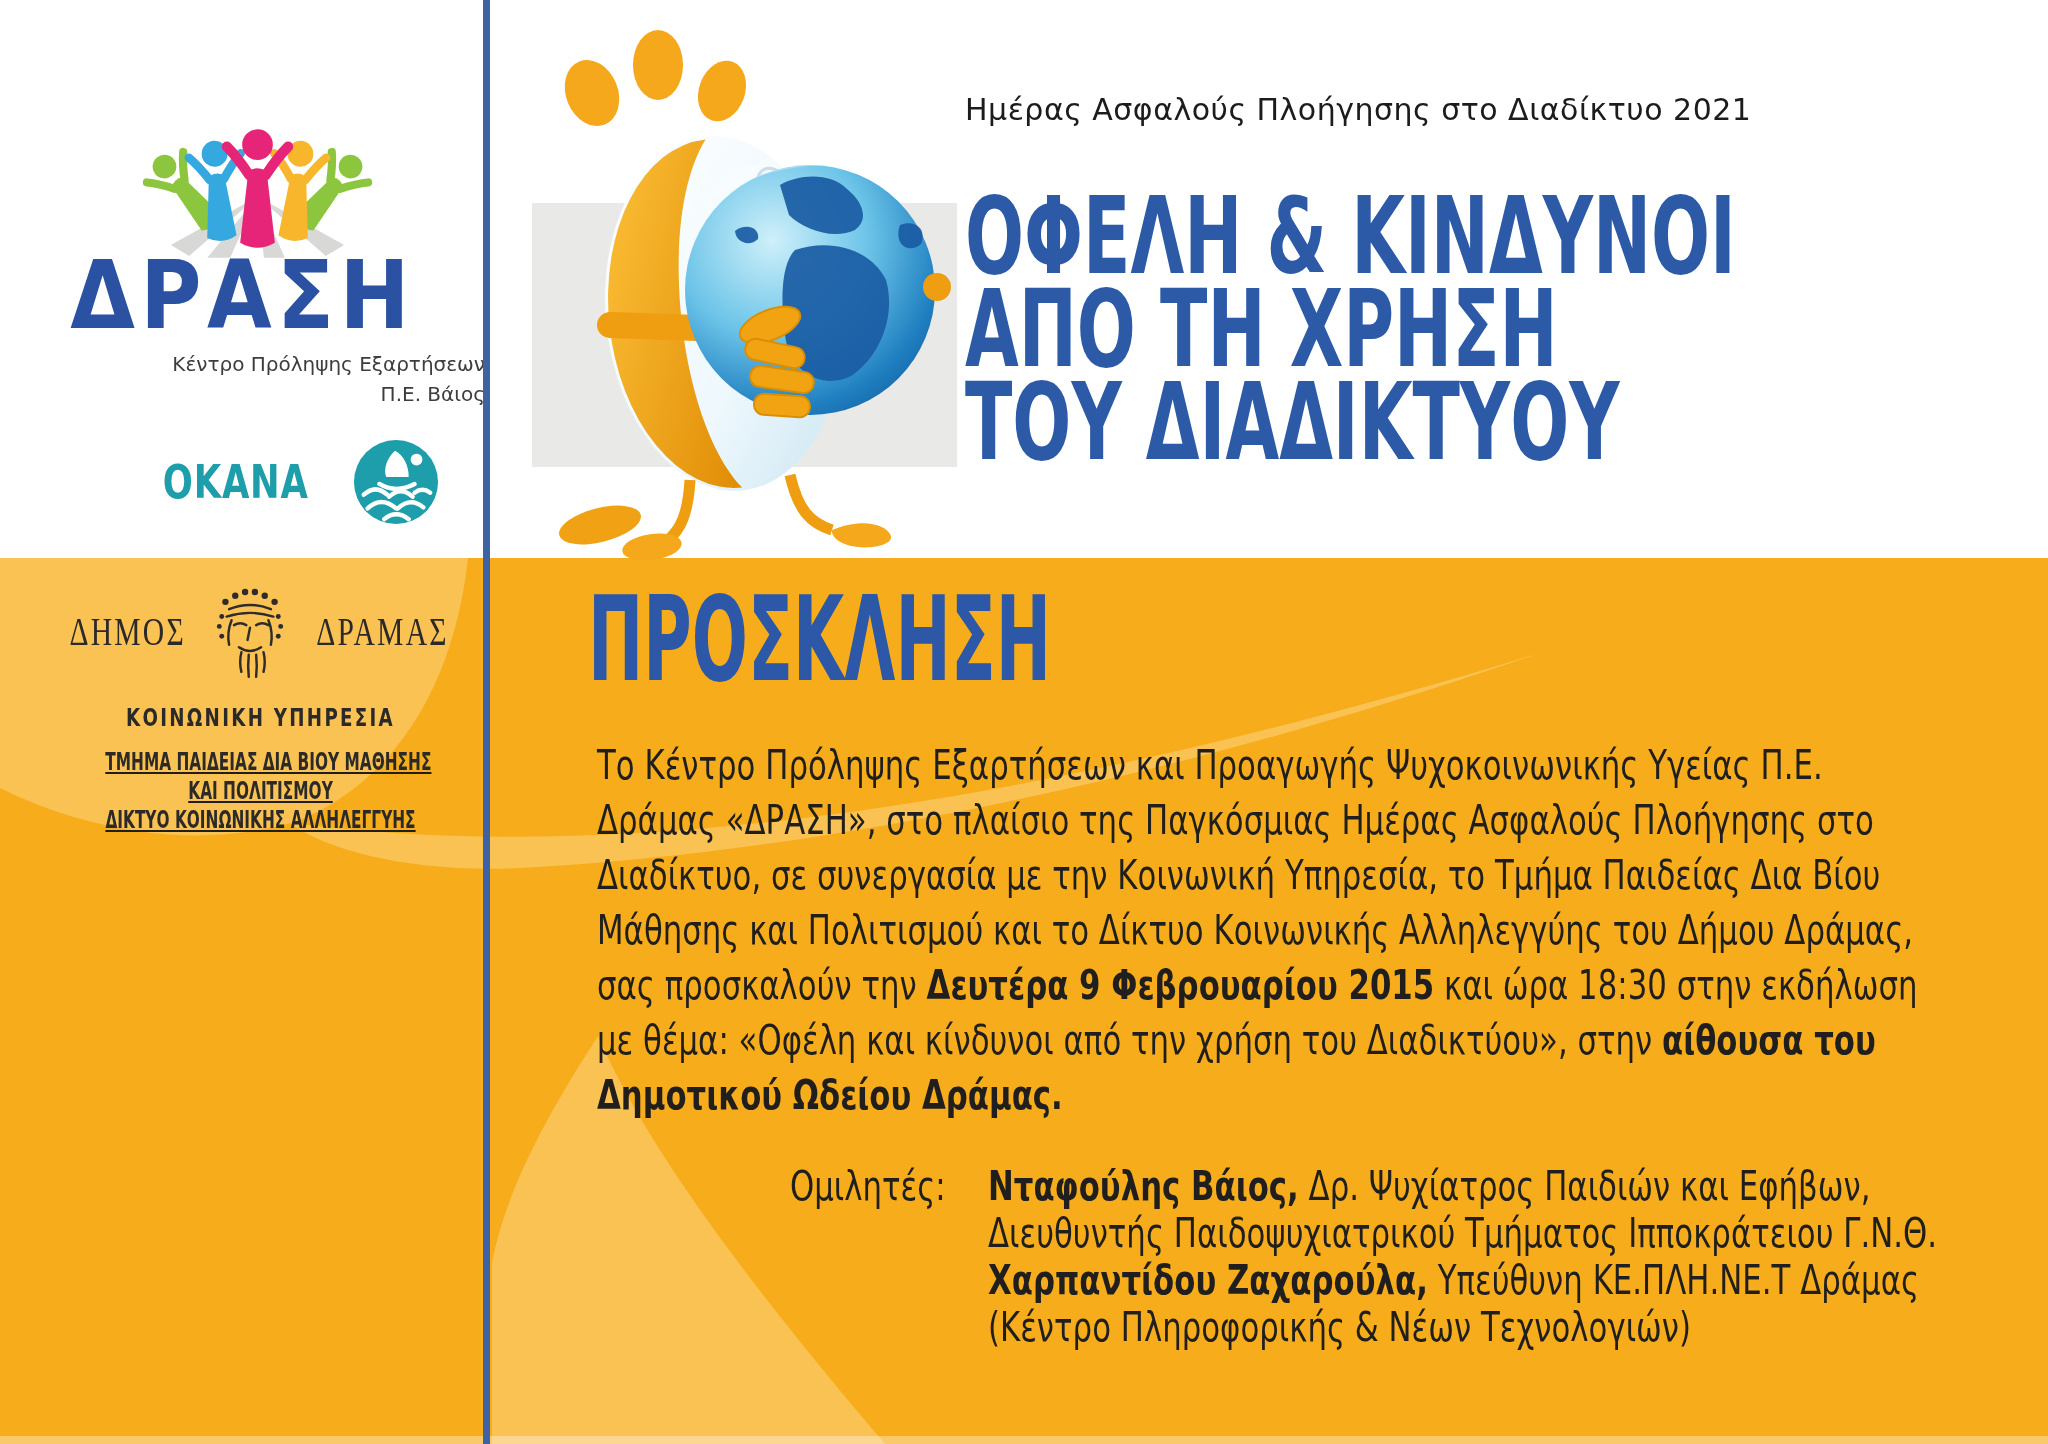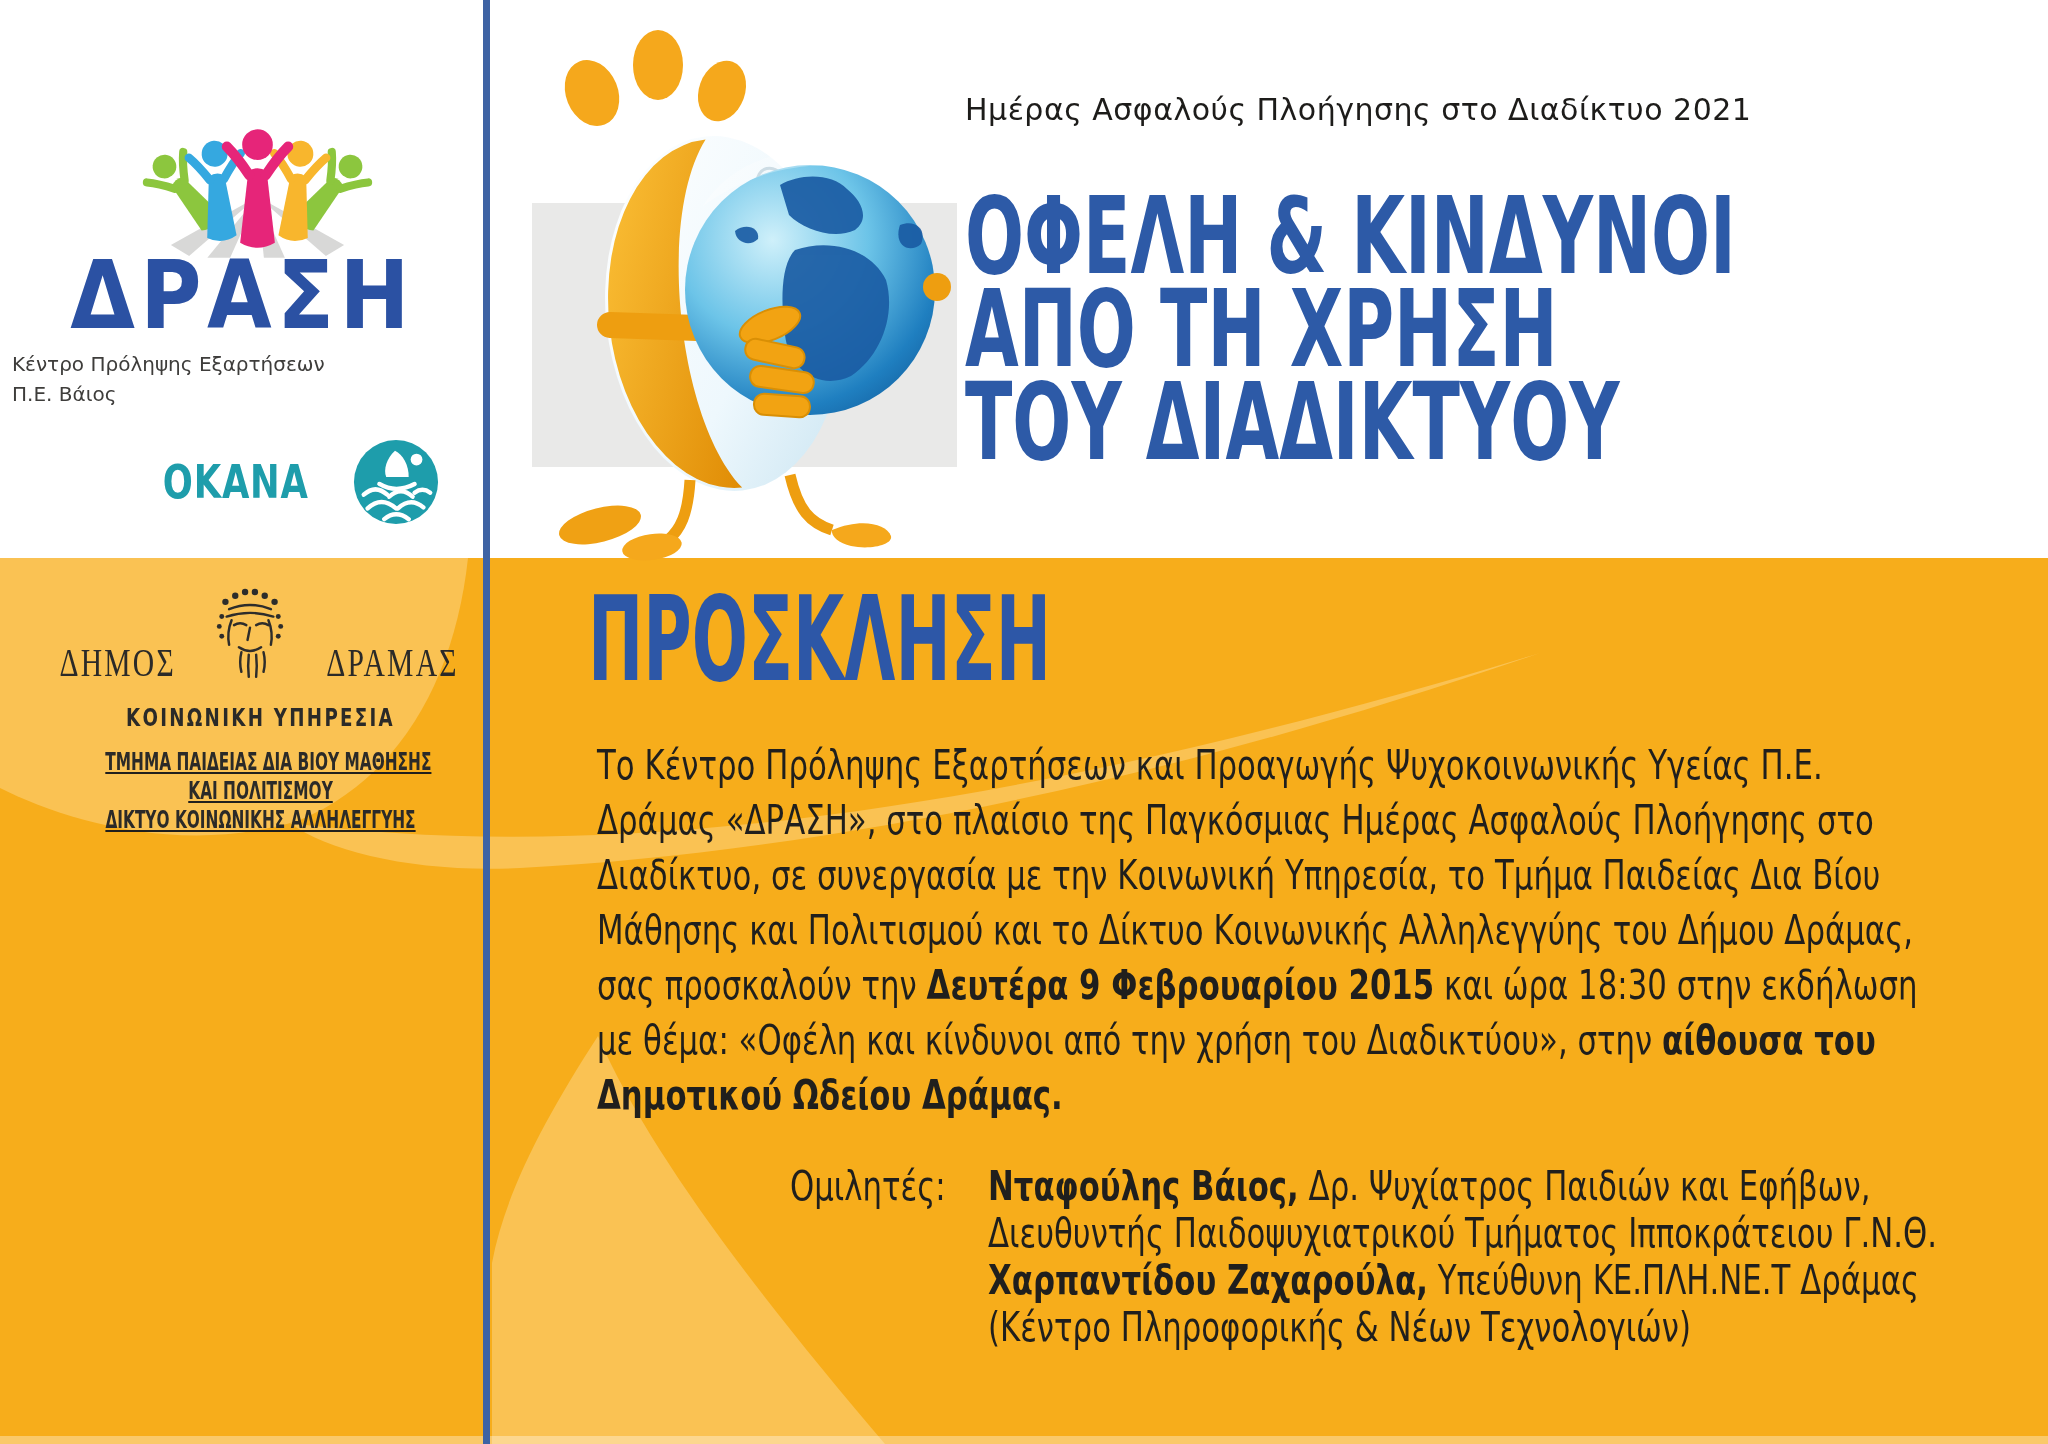--- a/index.html
+++ b/index.html
@@ -7,38 +7,38 @@
           font-family:"DejaVu Sans",sans-serif;color:#201F1D;}
   
   .band{position:absolute;left:0;top:558px;width:2048px;height:886px;background:#F7AD1B;}
   .band svg{position:absolute;left:0;top:0;}
   
   .vline{position:absolute;left:483px;top:0;width:7px;height:1444px;background:#3E63A4;z-index:30;}
   .people-wrap{position:absolute;left:115px;top:110px;width:285px;height:155px;}
   .drasi-word{position:absolute;left:0;top:246px;width:485px;text-align:center;
       font-weight:bold;font-size:94px;line-height:100px;letter-spacing:6px;color:#2B51A3;
       transform:scaleX(.89);transform-origin:50% 0;white-space:nowrap;}
-  .drasi-cap{position:absolute;left:12px;top:349px;width:485px;text-align:left;
+  .drasi-cap{position:absolute;left:0;top:349px;width:485px;text-align:right;
       font-size:20px;line-height:30px;color:#3E3D3B;}
   .okana-row{position:absolute;left:0;top:438px;width:485px;display:flex;justify-content:center;
       align-items:center;gap:22px;padding-left:48px;}
   .okana-text{font-weight:bold;font-size:46px;letter-spacing:1px;color:#1E9DAB;
       transform:scaleX(.77);transform-origin:50% 50%;}
   
   .gray-panel{position:absolute;left:532px;top:203px;width:425px;height:264px;background:#E9E9E8;z-index:5;}
   .mascot{position:absolute;left:540px;top:25px;width:440px;height:540px;z-index:10;}
   
   .event-note{position:absolute;left:965px;top:92px;font-size:30px;line-height:36px;
       letter-spacing:.5px;color:#1D1C1A;white-space:nowrap;z-index:12;}
   .title{position:absolute;left:965px;top:190px;z-index:12;}
   .title-line{font-weight:bold;font-size:106px;line-height:93px;color:#2D5AA7;
       transform:scaleX(.655);transform-origin:0 0;white-space:nowrap;letter-spacing:0;}
   
   .muni-row{position:absolute;left:18px;top:576px;width:485px;display:flex;justify-content:center;
-      align-items:flex-end;gap:10px;z-index:8;}
+      align-items:center;z-index:8;}
   .muni-name{font-family:"Liberation Serif","DejaVu Serif",serif;font-size:40px;letter-spacing:3px;
       color:#2B2A28;transform:scaleX(.74);transform-origin:50% 100%;padding-bottom:8px;white-space:nowrap;}
   .muni-service{position:absolute;left:18px;top:704px;width:485px;text-align:center;font-weight:bold;
       font-size:24px;letter-spacing:3px;color:#2B2A28;transform:scaleX(.76);transform-origin:50% 0;
       white-space:nowrap;z-index:8;}
   .muni-dept{position:absolute;left:18px;top:748px;width:485px;text-align:center;z-index:8;text-decoration:underline;}
   .dept-line{font-weight:bold;font-size:24px;line-height:29px;color:#2B2A28;
       transform:scaleX(.64);transform-origin:50% 50%;white-space:nowrap;}
   
   .invite-heading{position:absolute;left:588px;top:580px;font-weight:bold;font-size:118px;line-height:118px;

